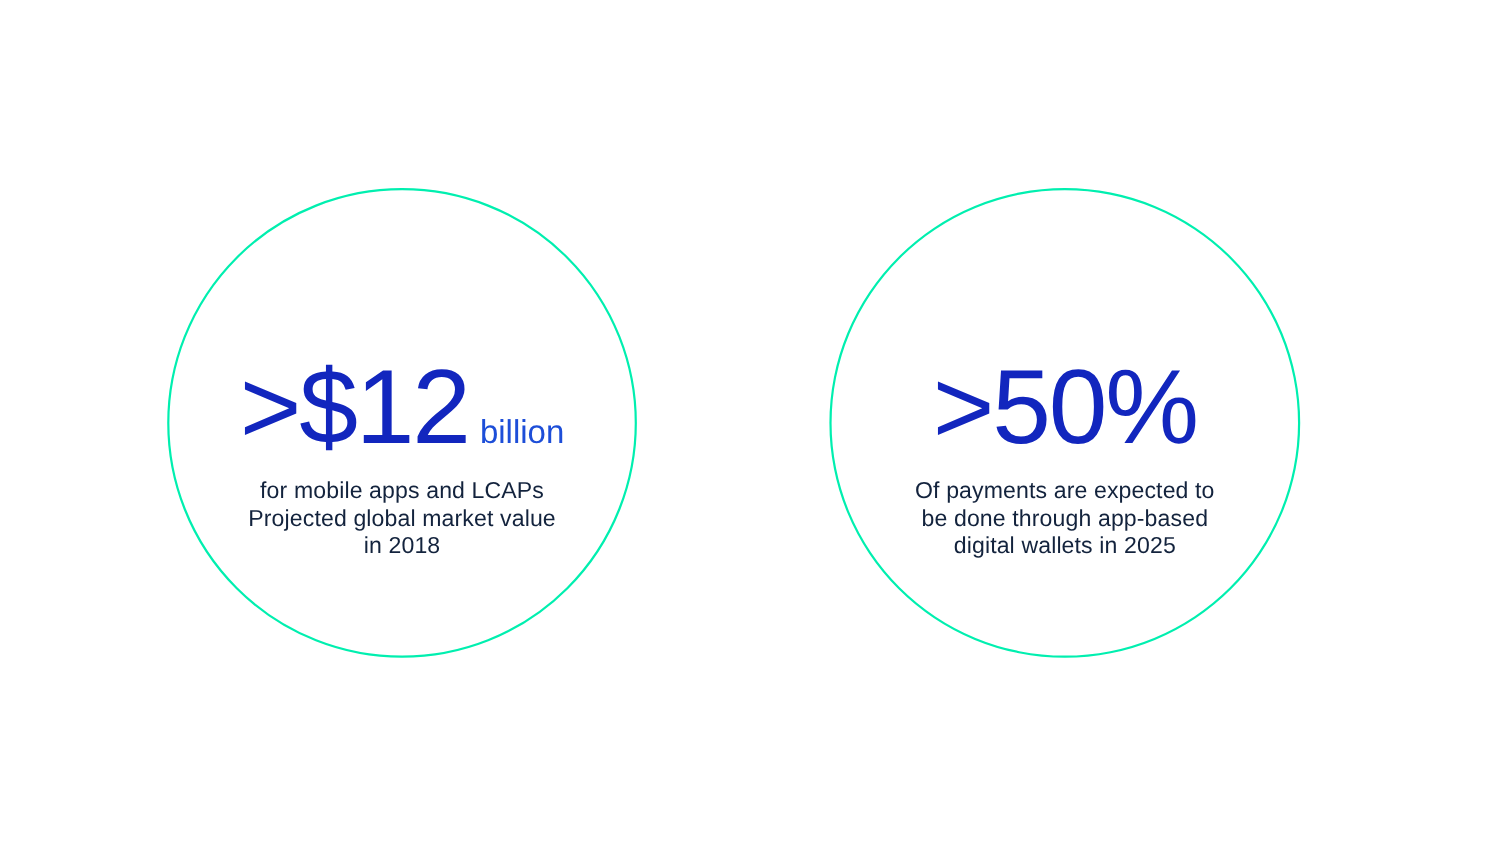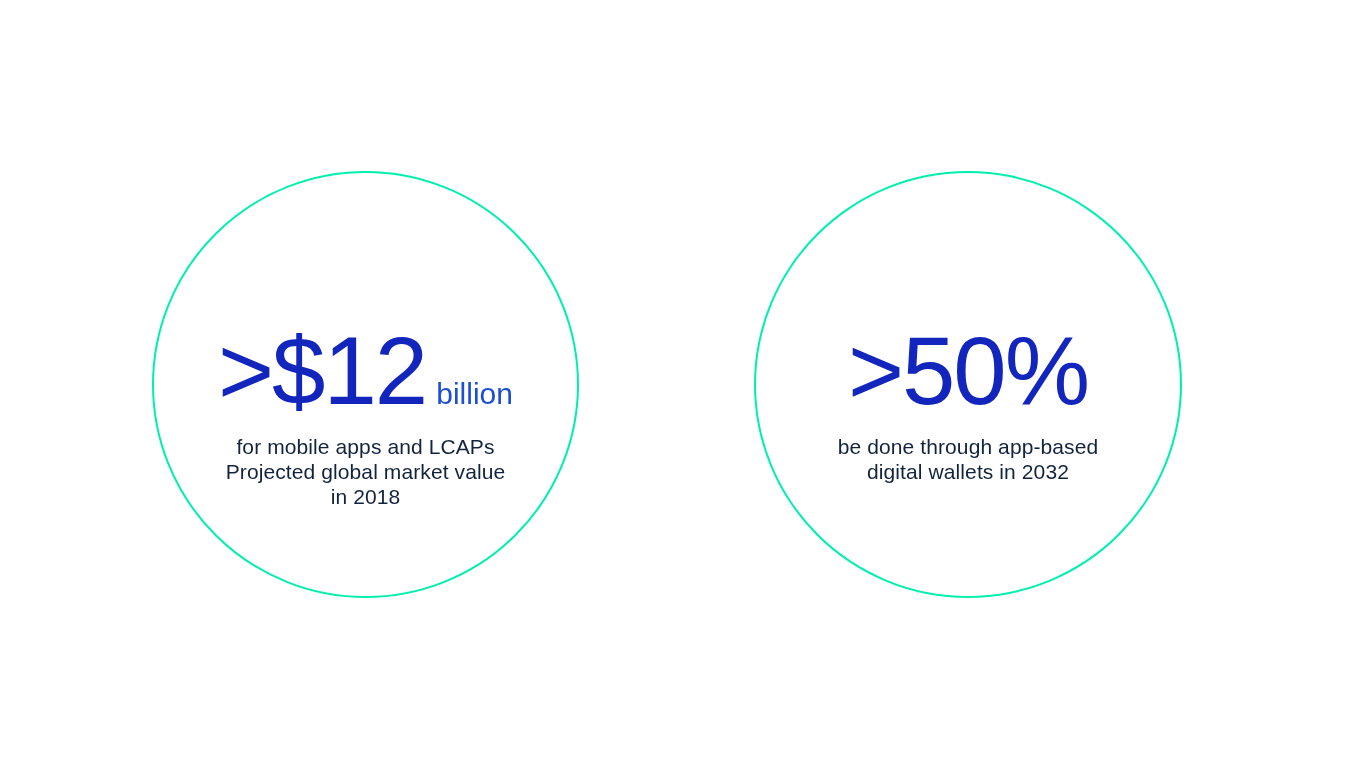--- a/index.html
+++ b/index.html
@@ -128,18 +128,19 @@
       <span class="caption-line">Projected global market value</span>
       <span class="caption-line">in 2018</span>
     </div>
   </div>
 
   <div class="stat-circle stat-circle--right">
     <div class="stat-value-row">
       <span class="stat-value">&gt;50%</span>
     </div>
     <div class="stat-caption">
+      <span class="caption-line">Of payments are expected to</span>
       <span class="caption-line">be done through app-based</span>
-      <span class="caption-line">digital wallets in 2032</span>
+      <span class="caption-line">digital wallets in 2025</span>
     </div>
   </div>
 
 </div>
 
 </body></html>

